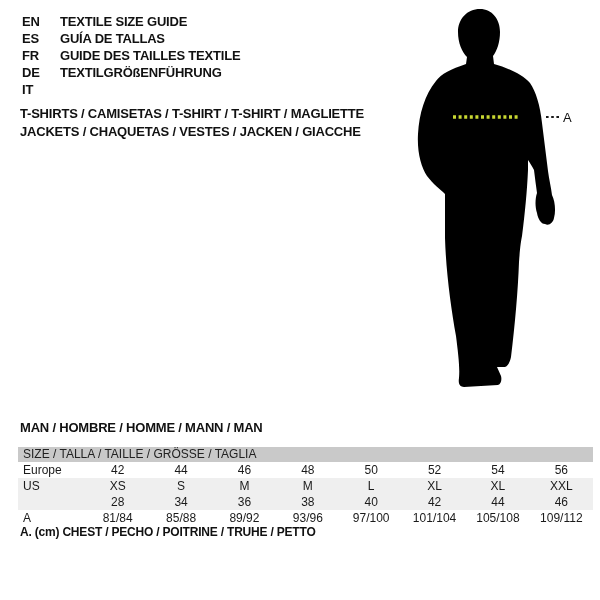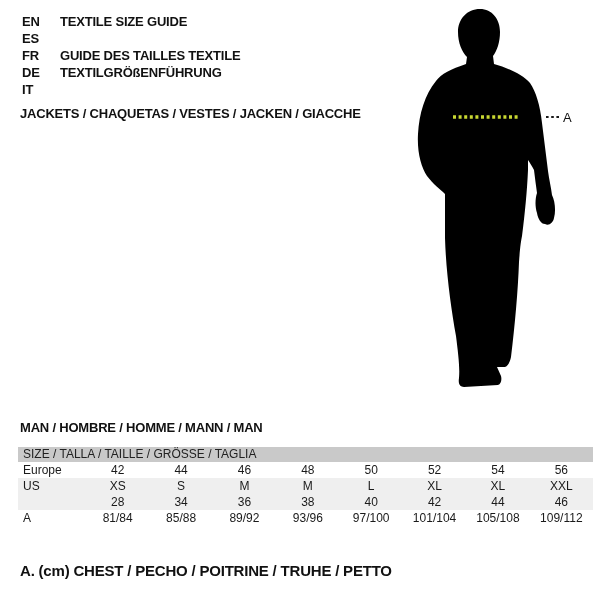--- a/index.html
+++ b/index.html
@@ -20,47 +20,49 @@
   .man-title{position:absolute;left:20px;top:420px;font-size:13px;font-weight:700;letter-spacing:-0.2px;}
   
   .size-table{position:absolute;left:18px;top:447px;width:575px;font-size:12px;color:#1a1a1a;}
   .t-header{background:var(--header-bg,#c9c9c9);height:15px;line-height:15px;padding-left:5px;color:#222;}
   .t-row{display:flex;height:16px;line-height:16px;justify-content:flex-end;}
   .t-row.shaded{background:var(--band-bg,#efefef);}
   .t-row.last{height:17px;line-height:17px;}
   .t-label{width:68px;padding-left:5px;box-sizing:border-box;}
   .t-cell{flex:1;text-align:center;}
   
-  .footnote{position:absolute;left:20px;top:562px;font-size:15px;font-weight:700;letter-spacing:-0.2px;}
+  .footnote{position:absolute;left:20px;top:525px;font-size:12px;font-weight:700;letter-spacing:-0.2px;}
 </style>
 </head>
 <body>
 
 <div class="lang-list">
   <div class="lang-row">
     <span class="lang-code">EN</span>
     <span class="lang-label">TEXTILE SIZE GUIDE</span>
   </div>
   <div class="lang-row">
     <span class="lang-code">ES</span>
+    <span class="lang-label">GUÍA DE TALLAS</span>
   </div>
   <div class="lang-row">
     <span class="lang-code">FR</span>
     <span class="lang-label">GUIDE DES TAILLES TEXTILE</span>
   </div>
   <div class="lang-row">
     <span class="lang-code">DE</span>
     <span class="lang-label">TEXTILGRÖßENFÜHRUNG</span>
   </div>
   <div class="lang-row">
     <span class="lang-code">IT</span>
   </div>
 </div>
 
 <div class="categories">
+  <div>T-SHIRTS / CAMISETAS / T-SHIRT / T-SHIRT / MAGLIETTE</div>
   <div>JACKETS / CHAQUETAS / VESTES / JACKEN / GIACCHE</div>
 </div>
 
 <div class="figure-wrap">
   <svg width="200" height="400" viewBox="0 0 200 400" xmlns="http://www.w3.org/2000/svg">
     <path fill="#000" d="M80,9
          C67,9 58,19 58,32
          C58,43 62,52 67,57
          L66,64
          C51,69 41,74 36,81

